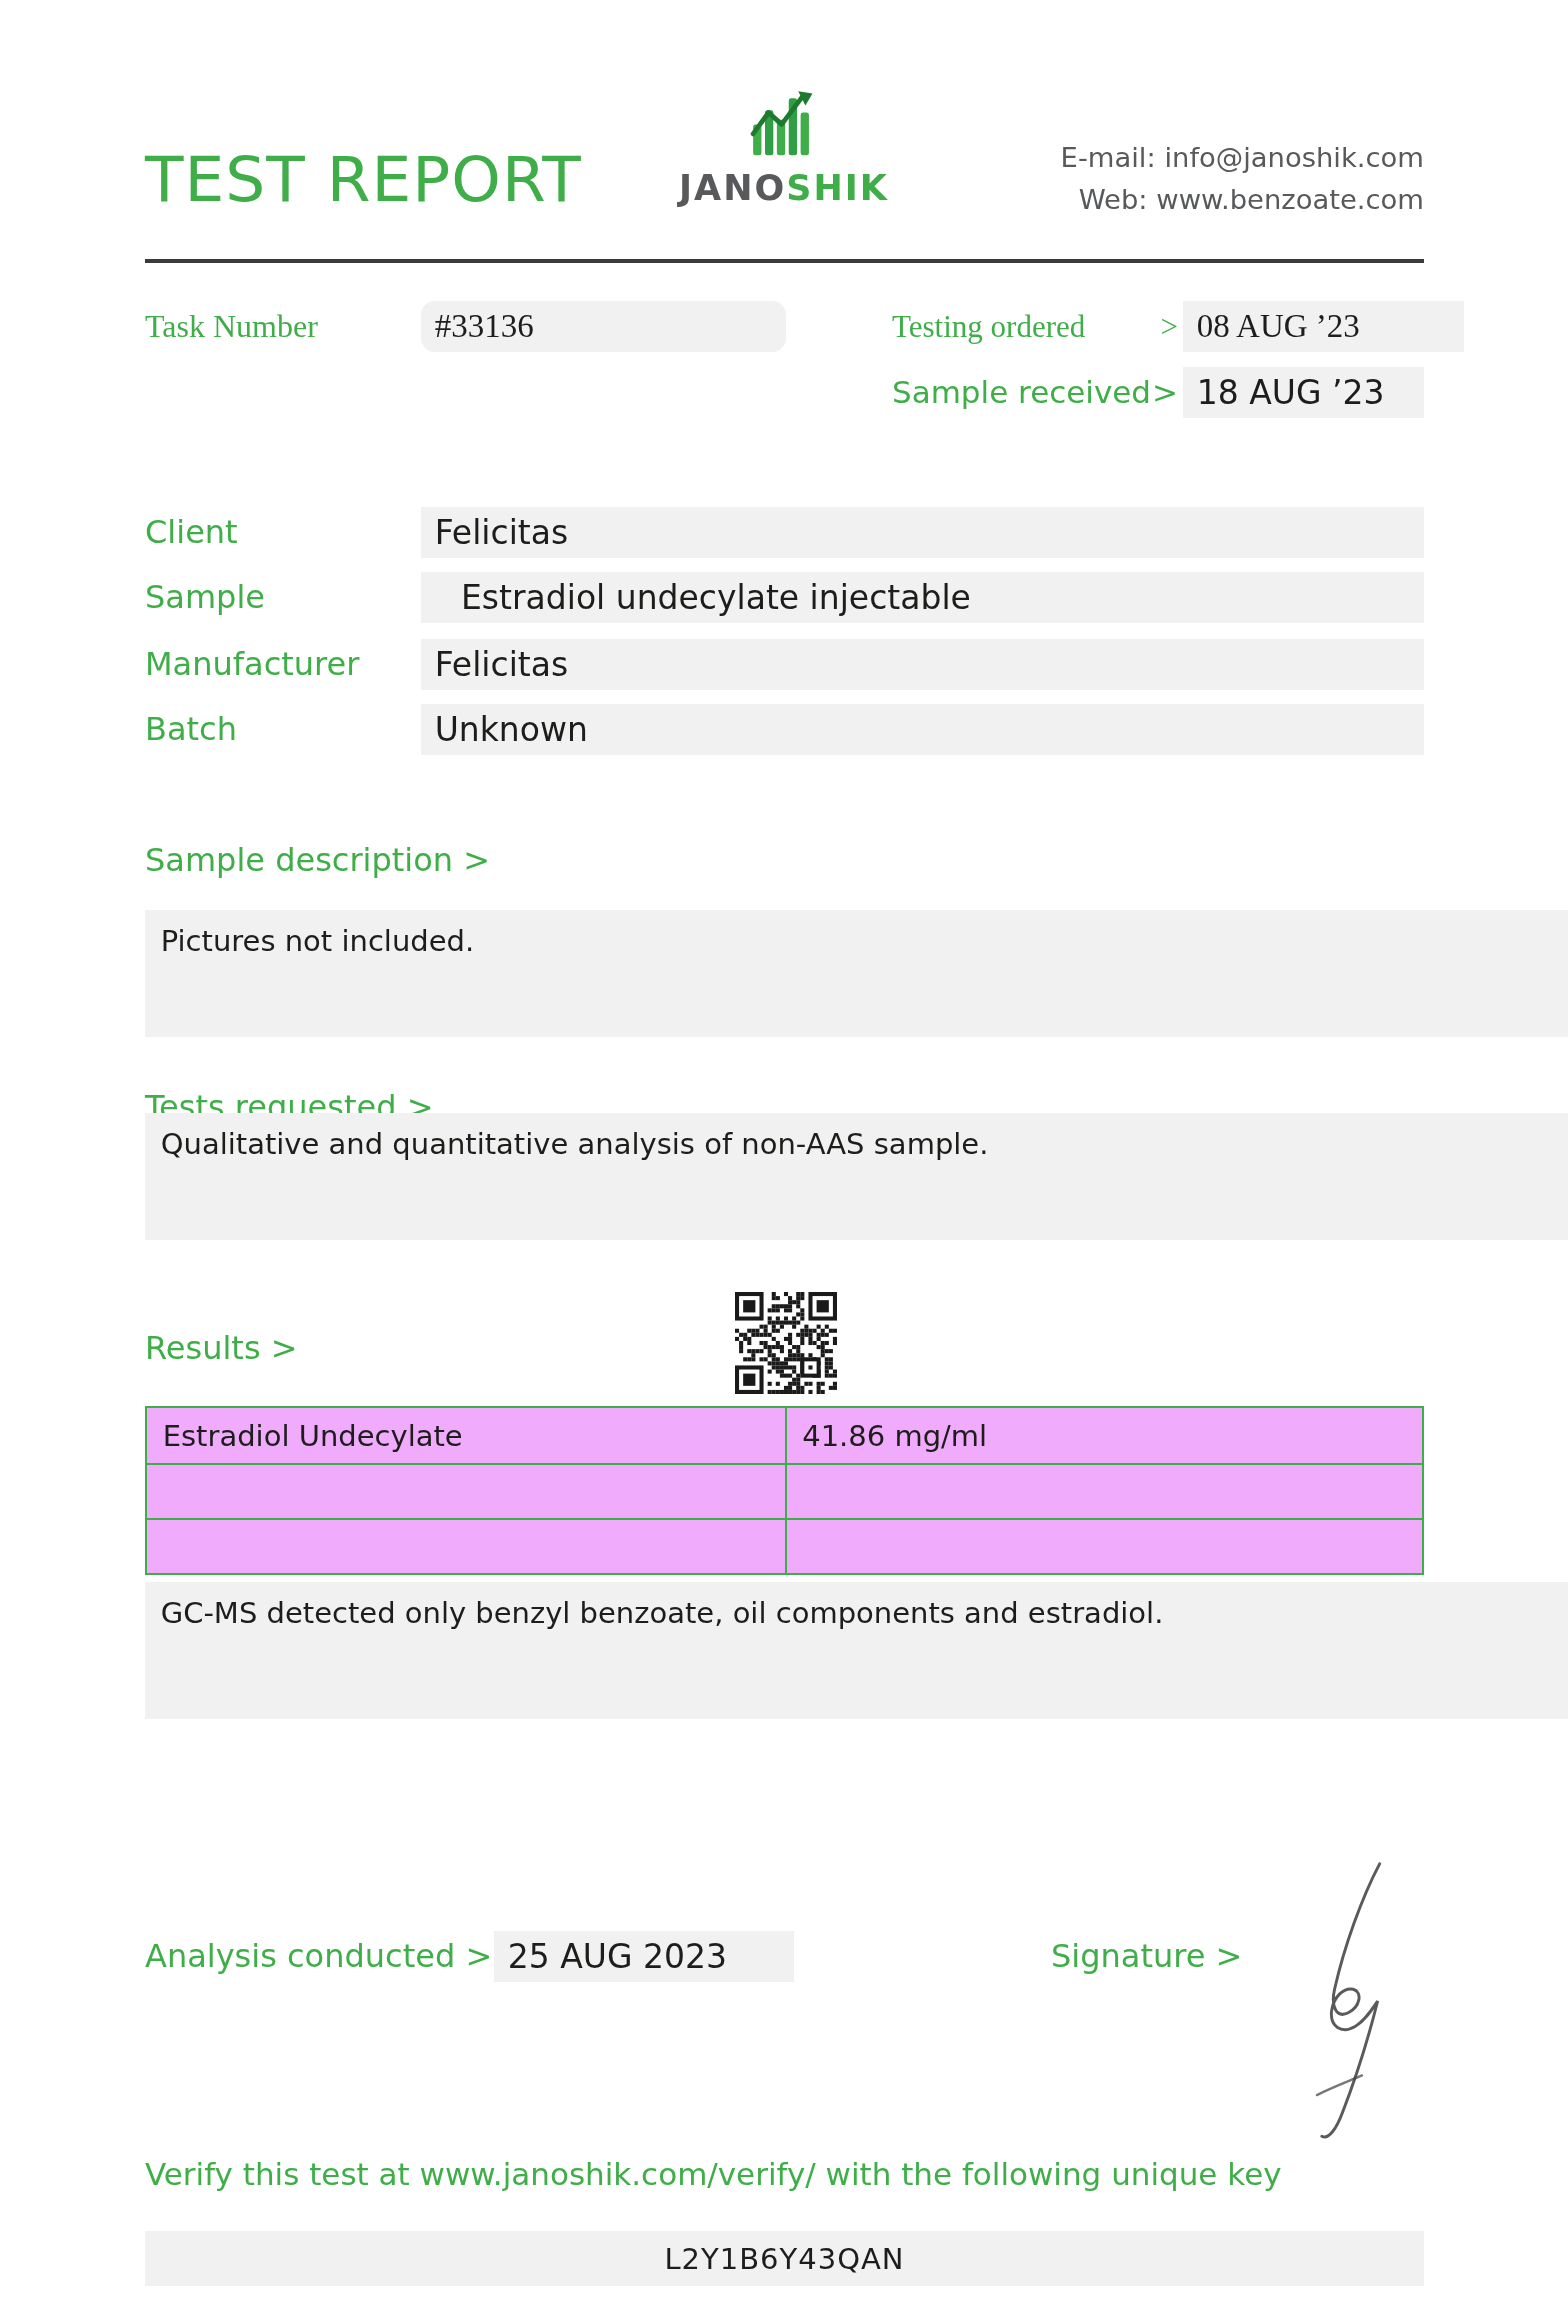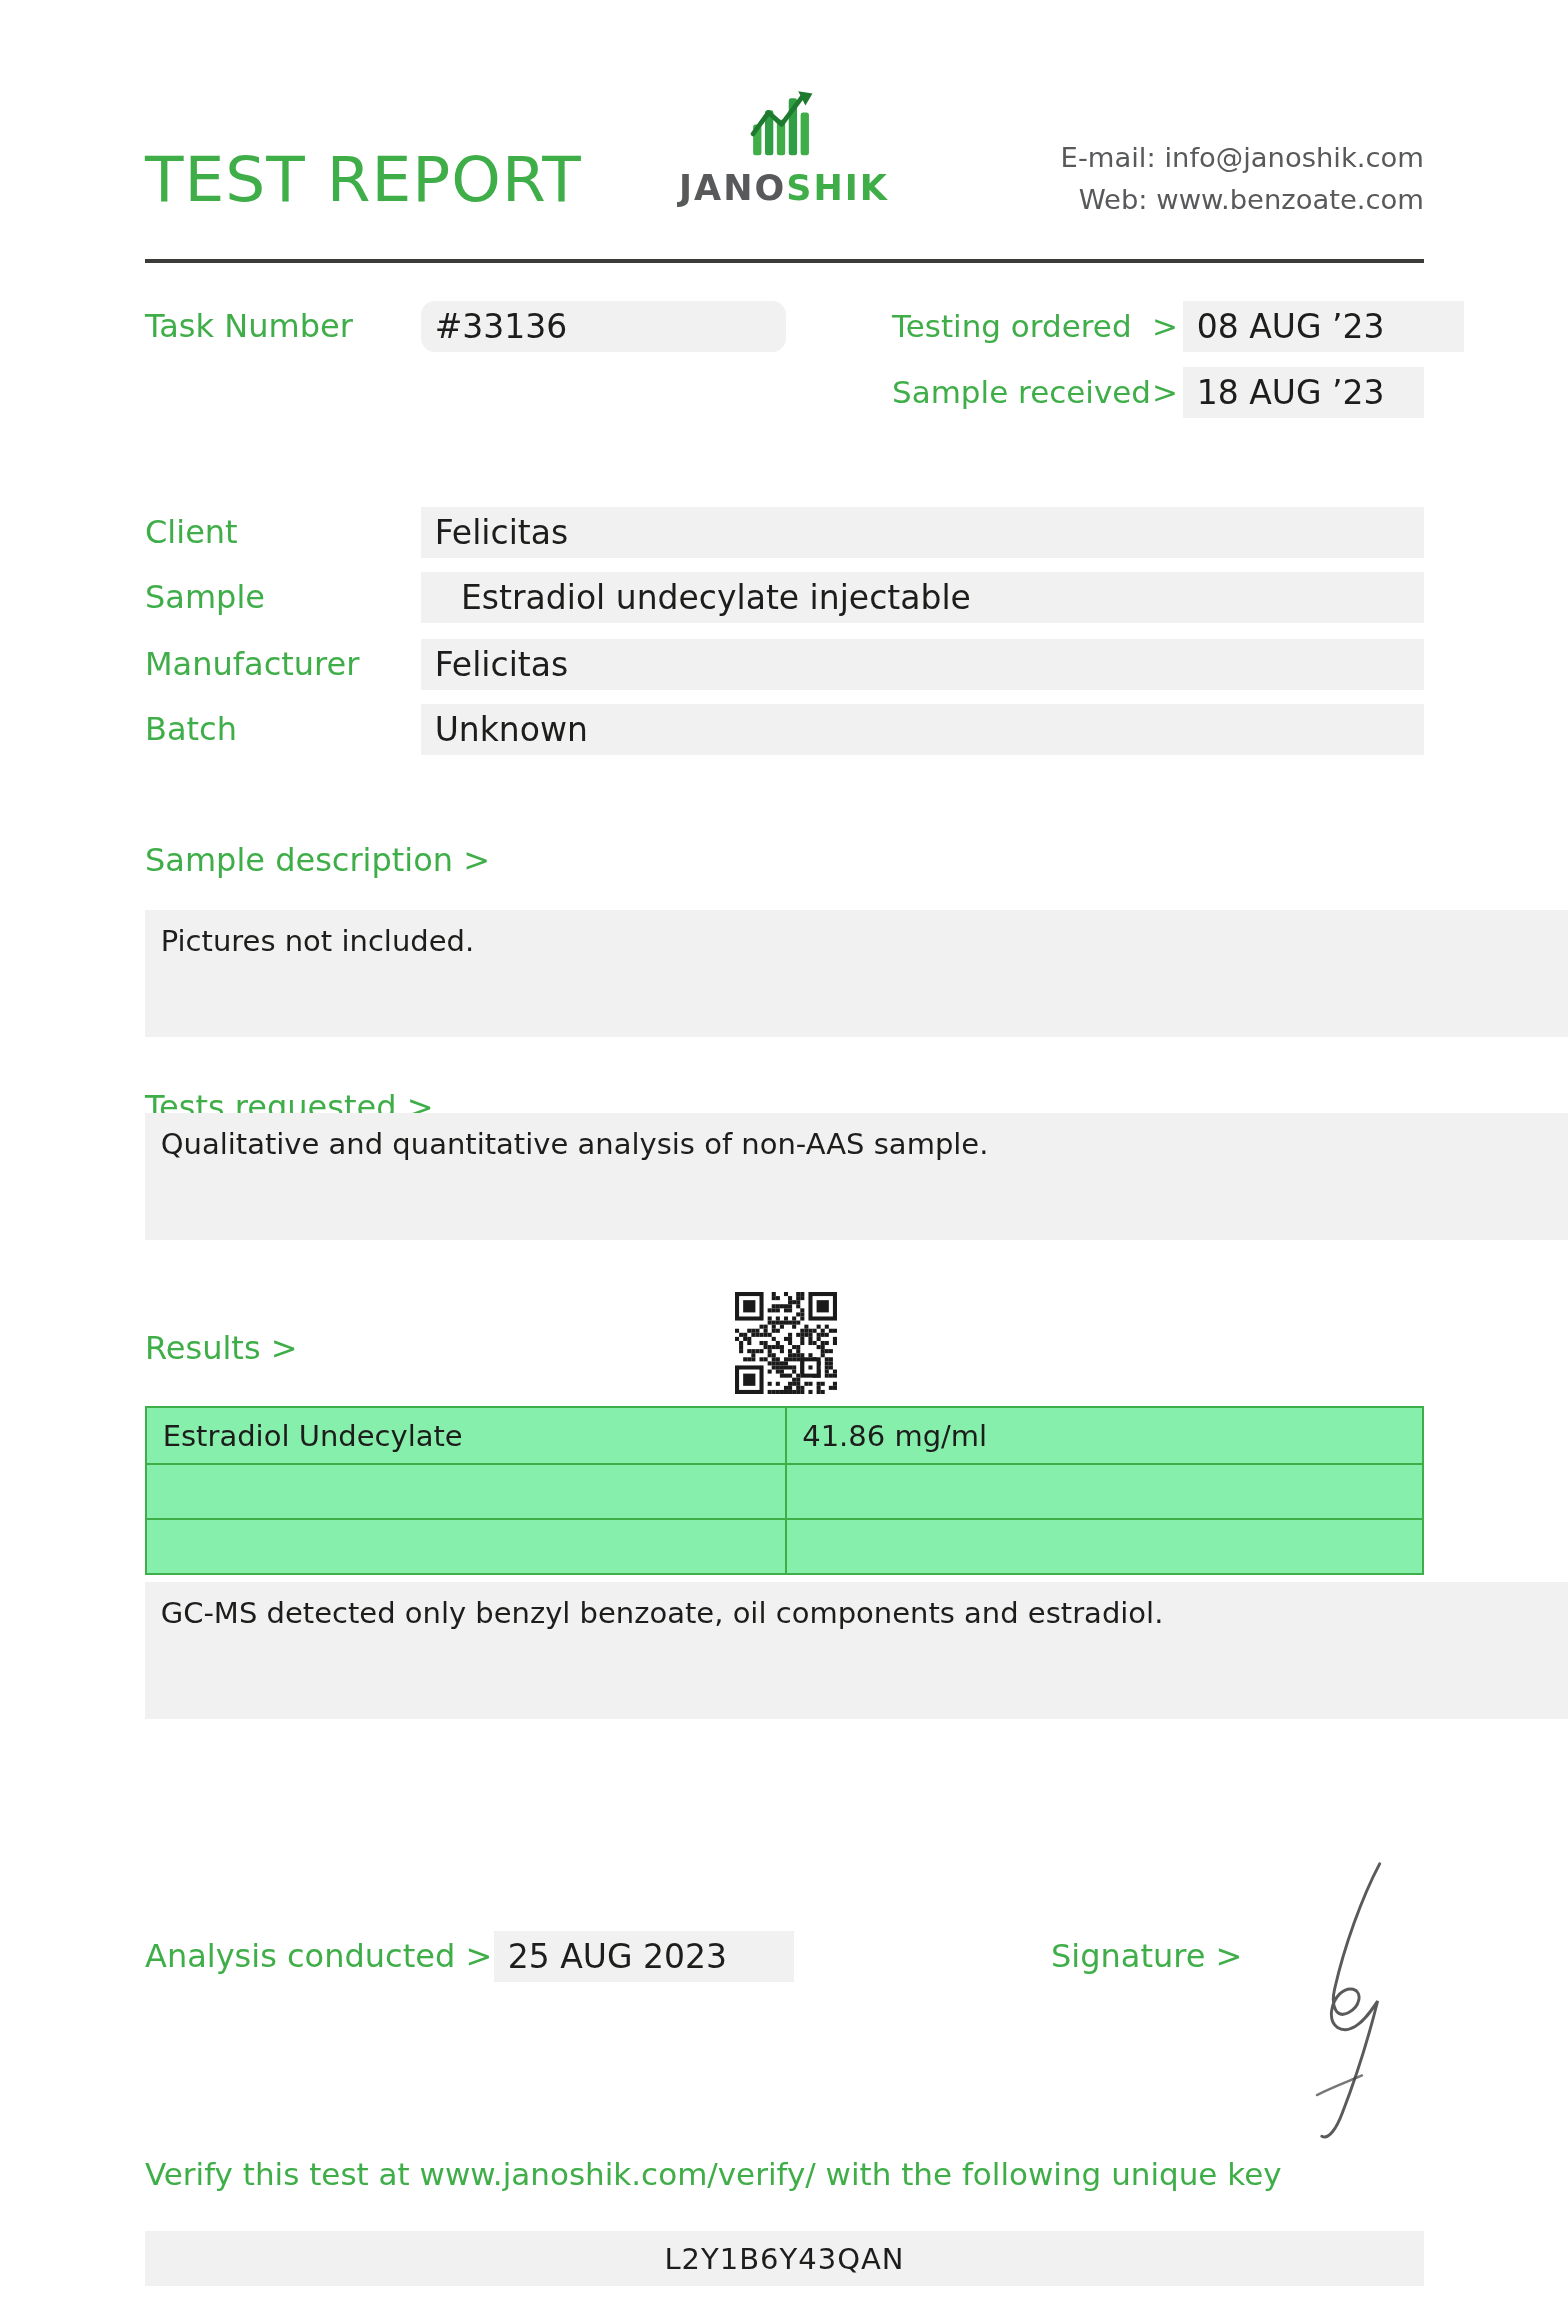--- a/index.html
+++ b/index.html
@@ -29,21 +29,21 @@
 
   .heading{position:absolute;left:145px;color:var(--green);font-size:32px;}
   .tbox{position:absolute;left:145px;width:1500px;background:var(--box_gray);box-sizing:border-box;
         padding:13.7px 15.7px;font-size:29px;color:var(--text_dark);}
 
   .qr{position:absolute;left:735px;top:1292px;width:102px;height:102px;background:#fff;}
   .qr svg{width:100%;height:100%;display:block;}
 
   .rtable{position:absolute;left:145px;top:1406px;width:1279px;display:grid;
           grid-template-columns:1fr 1fr;grid-auto-rows:55px;border:2.9px solid var(--green);
-          box-sizing:border-box;background:#86efac;}
+          box-sizing:border-box;background:#f0abfc;}
   .cell{display:flex;align-items:center;padding:0 15.7px;font-size:29px;color:var(--text_dark);
         border-top:2px solid var(--green);box-sizing:border-box;}
   .cell.fr{border-top:none;}
   .cell.right{border-left:2px solid var(--green);}
 
   .signature{position:absolute;left:1264px;top:1856px;width:147px;height:289px;}
 
   .verify{position:absolute;left:145px;top:2156px;width:1279px;font-size:31px;
           color:var(--green);white-space:nowrap;}
   .keybox{position:absolute;left:145px;top:2231px;width:1279px;height:55px;background:var(--box_gray);
@@ -70,21 +70,21 @@
     <div class="logo-text"><span class="jano">JANO</span><span class="shik">SHIK</span></div>
   </div>
 
   <div class="contact">
     <div>E-mail: info@janoshik.com</div>
     <div>Web: www.benzoate.com</div>
   </div>
 
   <div class="divider"></div>
 
-  <div class="row" style="top:301px;">
+  <div class="row" style="top:301px;font-family:Liberation Serif, serif;">
     <div class="label lh">Task Number</div>
     <div class="vbox" style="left:276px;width:365px;border-radius:14px;">#33136</div>
     <div class="subrow" style="left:747px;width:286px;">
       <span>Testing ordered</span>
         <span>&gt;</span>
     </div>
     <div class="vbox" style="left:1038px;width:281px;">08 AUG ’23</div>
   </div>
 
   <div class="row" style="top:367px;">

